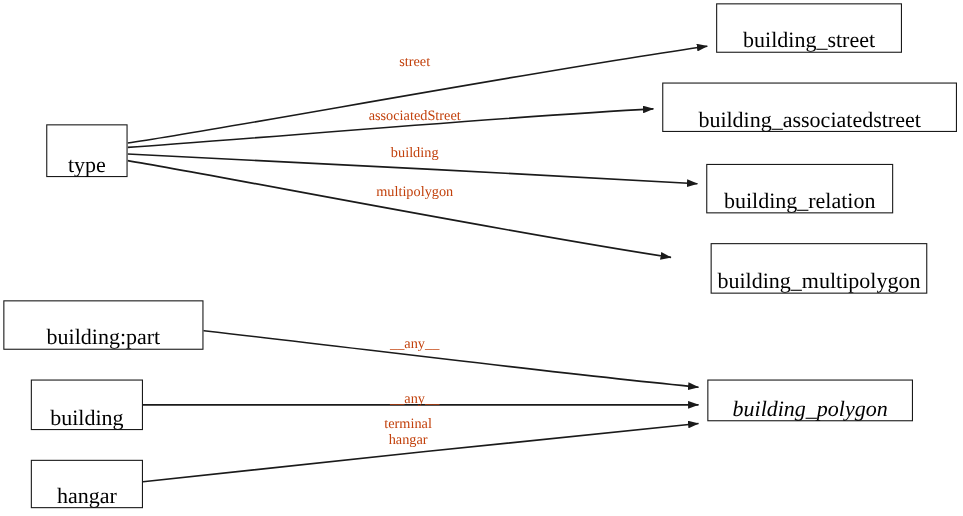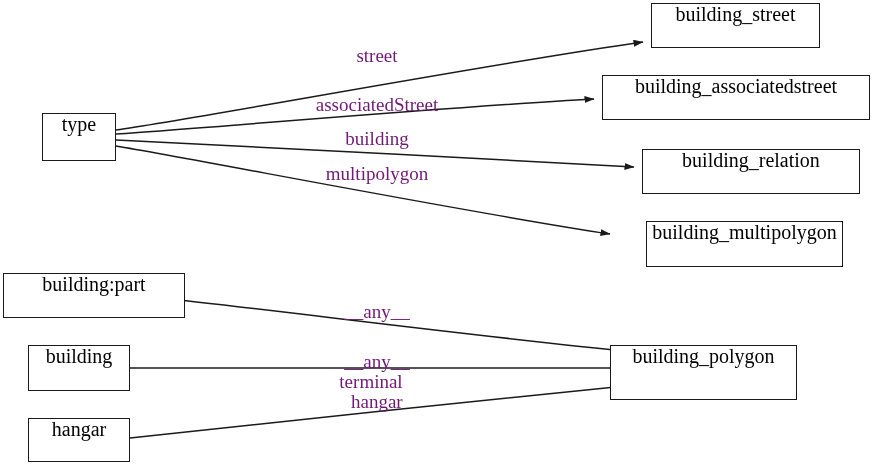--- a/index.html
+++ b/index.html
@@ -21,35 +21,35 @@
     top: 0;
     width: 875px;
     height: 469px;
   }
   .node {
     position: absolute;
     box-sizing: border-box;
     border: 1.4px solid #1a1a1a;
     background: #ffffff;
     display: flex;
-    align-items: flex-start;
+    align-items: flex-end;
     justify-content: center;
     color: #000000;
     font-size: 20px;
     line-height: 1;
     white-space: nowrap;
   }
   .edge-label {
     position: absolute;
-    color: #701a75;
-    font-size: 19px;
+    color: #c2410c;
+    font-size: 13px;
     line-height: 1.05;
     white-space: nowrap;
     transform: translate(-50%, -50%);
-    text-align: right;
+    text-align: center;
   }
 </style>
 </head>
 <body>
 
 <div id="canvas">
   <svg class="edge-layer" viewBox="0 0 875 469">
     <defs>
       <marker id="arrowhead" markerWidth="10" markerHeight="7" refX="9.5" refY="3.5" orient="auto" markerUnits="userSpaceOnUse">
         <polygon points="0 0, 10 3.5, 0 7" fill="#1a1a1a"></polygon>
@@ -69,36 +69,36 @@
   <div id="nodes-group">
       <div class="node" style="left: 42px; top: 113px; width: 74px; height: 48px;">
         <span>type</span>
       </div>
       <div class="node" style="left: 651px; top: 3px; width: 169px; height: 45px;">
         <span>building_street</span>
       </div>
       <div class="node" style="left: 602px; top: 75px; width: 268px; height: 45px;">
         <span>building_associatedstreet</span>
       </div>
-      <div class="node" style="left: 642px; top: 149px; width: 218px; height: 45px;">
+      <div class="node" style="left: 642px; top: 149px; width: 170px; height: 45px;">
         <span>building_relation</span>
       </div>
       <div class="node" style="left: 646px; top: 221px; width: 197px; height: 46px;">
         <span>building_multipolygon</span>
       </div>
       <div class="node" style="left: 3px; top: 273px; width: 182px; height: 45px;">
         <span>building:part</span>
       </div>
       <div class="node" style="left: 28px; top: 345px; width: 102px; height: 46px;">
         <span>building</span>
       </div>
       <div class="node" style="left: 28px; top: 418px; width: 102px; height: 44px;">
         <span>hangar</span>
       </div>
-      <div class="node" style="left: 610px; top: 345px; width: 187px; height: 55px;">
+      <div class="node" style="left: 643px; top: 345px; width: 187px; height: 38px; font-style: italic;">
         <span>building_polygon</span>
       </div>
     </div>
   <div id="labels-group">
       <div class="edge-label" style="left: 377px; top: 56px;">
         <div>street</div>
       </div>
       <div class="edge-label" style="left: 377px; top: 105px;">
         <div>associatedStreet</div>
       </div>

